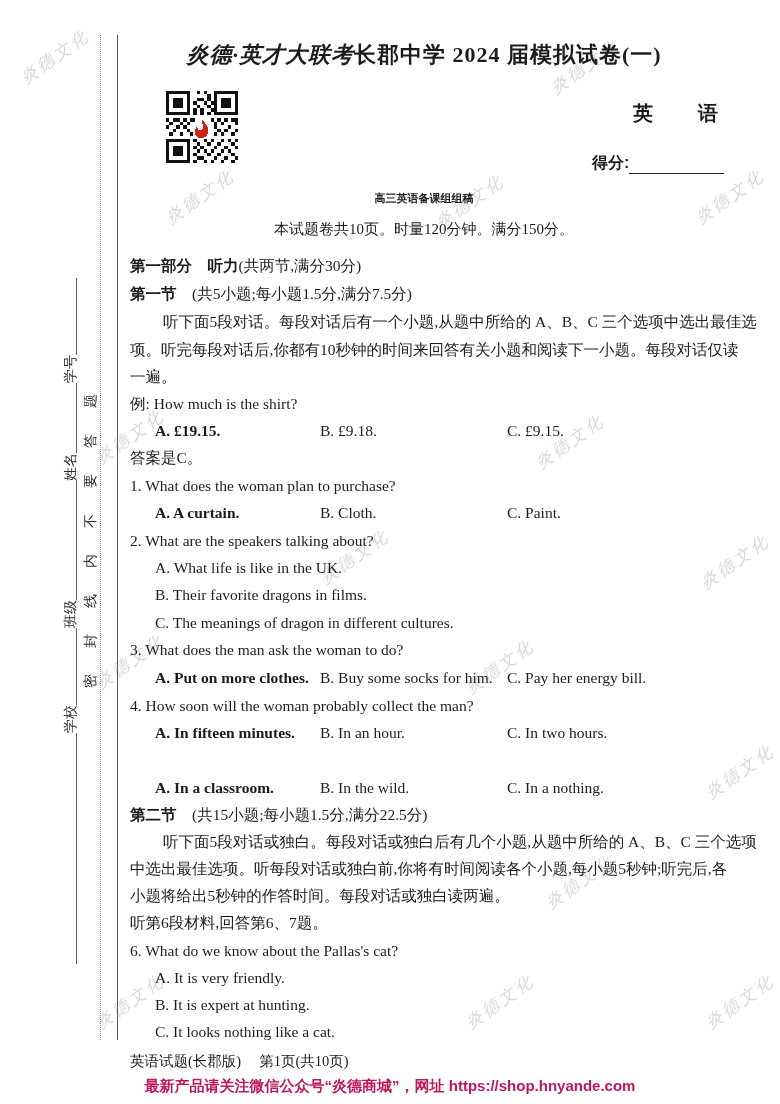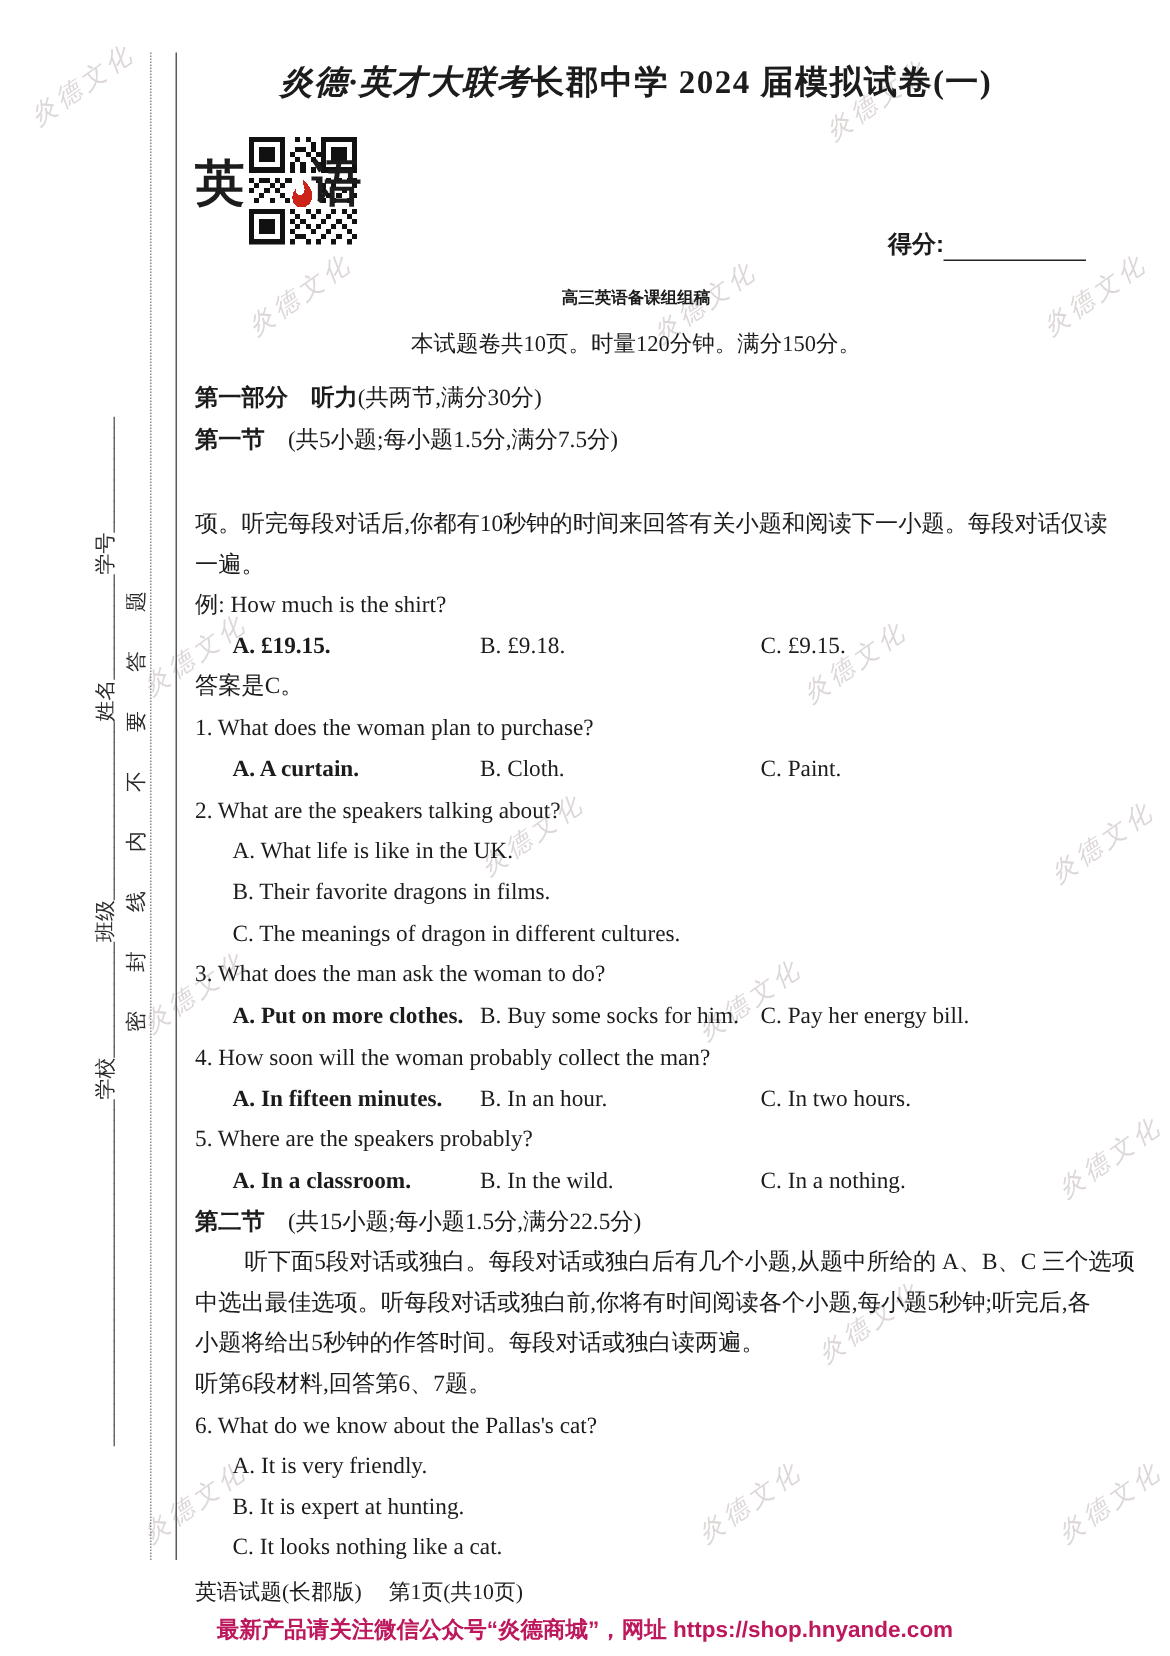--- a/index.html
+++ b/index.html
@@ -26,21 +26,21 @@
   .seal-text{
     position:absolute;left:-74px;top:519px;width:330px;height:18px;
     transform:rotate(-90deg);white-space:nowrap;
     font-size:14px;color:#2a2a2a;letter-spacing:26px;text-align:center;
   }
   
   .main-title{position:absolute;left:130px;top:40px;width:588px;text-align:center;white-space:nowrap;font-size:22px;}
   .main-title .brand{font-weight:900;font-style:italic;letter-spacing:1px;}
   .main-title .rest{font-weight:600;letter-spacing:1px;}
   .qr{position:absolute;left:166px;top:91px;width:72px;height:72px;}
-  .subject{position:absolute;left:130px;top:100px;width:588px;text-align:left;font-size:33px;}
+  .subject{position:absolute;left:130px;top:100px;width:588px;text-align:right;font-size:20px;}
   .subject span{display:inline-block;}
   .subject .gap{width:45px;}
   .score-line{position:absolute;left:592px;top:153px;font-size:16px;white-space:nowrap;}
   .score-blank{display:inline-block;width:95px;border-bottom:1.5px solid #222;height:16px;vertical-align:bottom;}
   .byline{position:absolute;left:130px;top:191px;width:588px;text-align:center;font-size:11px;}
   .paper-info{position:absolute;left:130px;top:220px;width:588px;text-align:center;font-size:15px;}
   
   .content{position:absolute;left:130px;top:0;width:600px;height:1104px;}
   .ln{position:absolute;left:0;width:600px;white-space:nowrap;font-size:15.5px;line-height:20px;}
   .ln.ind{text-indent:33px;}
@@ -199,20 +199,21 @@
 <div class="content">
 
   <div class="ln" style="top:256px">
     <span class="hei">第一部分　听力</span><span class="kai">(共两节,满分30分)</span>
   </div>
 
   <div class="ln" style="top:284px">
     <span class="hei">第一节</span><span class="kai">　(共5小题;每小题1.5分,满分7.5分)</span>
   </div>
 
+  <div class="ln ind" style="top:312px">听下面5段对话。每段对话后有一个小题,从题中所给的 A、B、C 三个选项中选出最佳选</div>
   <div class="ln" style="top:340px">项。听完每段对话后,你都有10秒钟的时间来回答有关小题和阅读下一小题。每段对话仅读</div>
   <div class="ln" style="top:367px">一遍。</div>
 
   <div class="ln" style="top:394px">例: How much is the shirt?</div>
   <div class="ln" style="top:421px">
     <span class="oA">A.  £19.15.</span>
     <span class="oB">B.  £9.18.</span>
     <span class="oC">C.  £9.15.</span>
   </div>
   <div class="ln" style="top:448px">答案是C。</div>
@@ -236,21 +237,20 @@
     <span class="oC">C.  Pay her energy bill.</span>
   </div>
 
   <div class="ln" style="top:696px">4. How soon will the woman probably collect the man?</div>
   <div class="ln" style="top:723px">
     <span class="oA">A.  In fifteen minutes.</span>
     <span class="oB">B.  In an hour.</span>
     <span class="oC">C.  In two hours.</span>
   </div>
 
-  <div class="ln" style="top:750px">5. Where are the speakers probably?</div>
   <div class="ln" style="top:778px">
     <span class="oA">A.  In a classroom.</span>
     <span class="oB">B.  In the wild.</span>
     <span class="oC">C.  In a nothing.</span>
   </div>
 
   <div class="ln" style="top:805px">
     <span class="hei">第二节</span><span class="kai">　(共15小题;每小题1.5分,满分22.5分)</span>
   </div>
 

